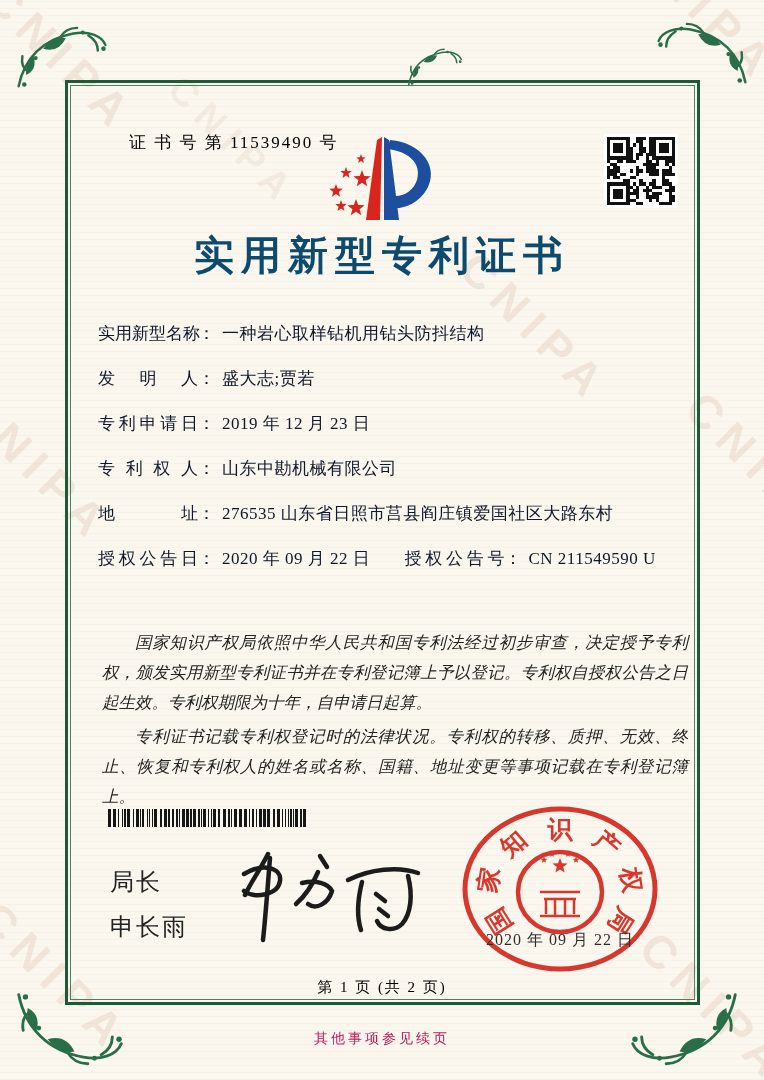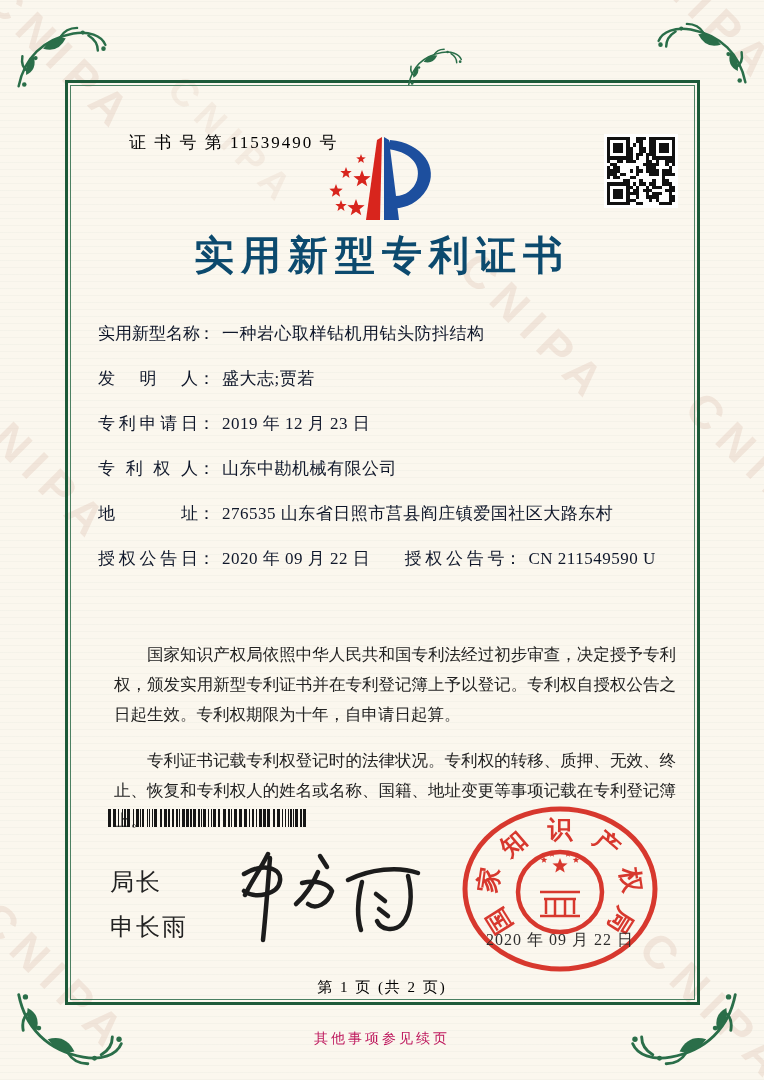--- a/index.html
+++ b/index.html
@@ -42,21 +42,21 @@
   .fields{position:absolute;left:98px;top:322px;right:68px;font-size:17px;color:#0f172a;}
   .frow{height:20px;margin-bottom:25px;white-space:nowrap;}
   .flabel{display:inline-block;width:100px;text-align:justify;text-align-last:justify;vertical-align:top;}
   .fcolon{display:inline-block;margin-right:7px;}
   .fvalue{letter-spacing:.5px;}
   .grant-cell2{margin-left:30px;}
   .paras{
     position:absolute;left:98px;top:624px;width:594px;
     font-size:16.5px;line-height:1.82;color:#222;text-align:justify;
   }
-  .paras p{margin:16px;text-indent:2em;}
+  .paras p{margin:4px;text-indent:2em;font-style:italic;}
   .barcode{position:absolute;left:108px;top:809px;width:200px;height:18px;}
   .barcode svg{width:100%;height:100%;display:block;}
   .director{position:absolute;left:110px;top:866px;font-size:24px;color:#222;}
   .director div{margin-bottom:13px;letter-spacing:2px;}
   .signature{position:absolute;left:228px;top:850px;width:200px;height:95px;}
   .seal{position:absolute;left:460px;top:804px;width:200px;height:170px;opacity:.92;}
   .seal svg{width:100%;height:100%;display:block;}
   .seal-date{
     position:absolute;left:0;right:0;top:126px;text-align:center;
     font-size:16px;color:#1c1c1c;letter-spacing:1px;white-space:nowrap;

